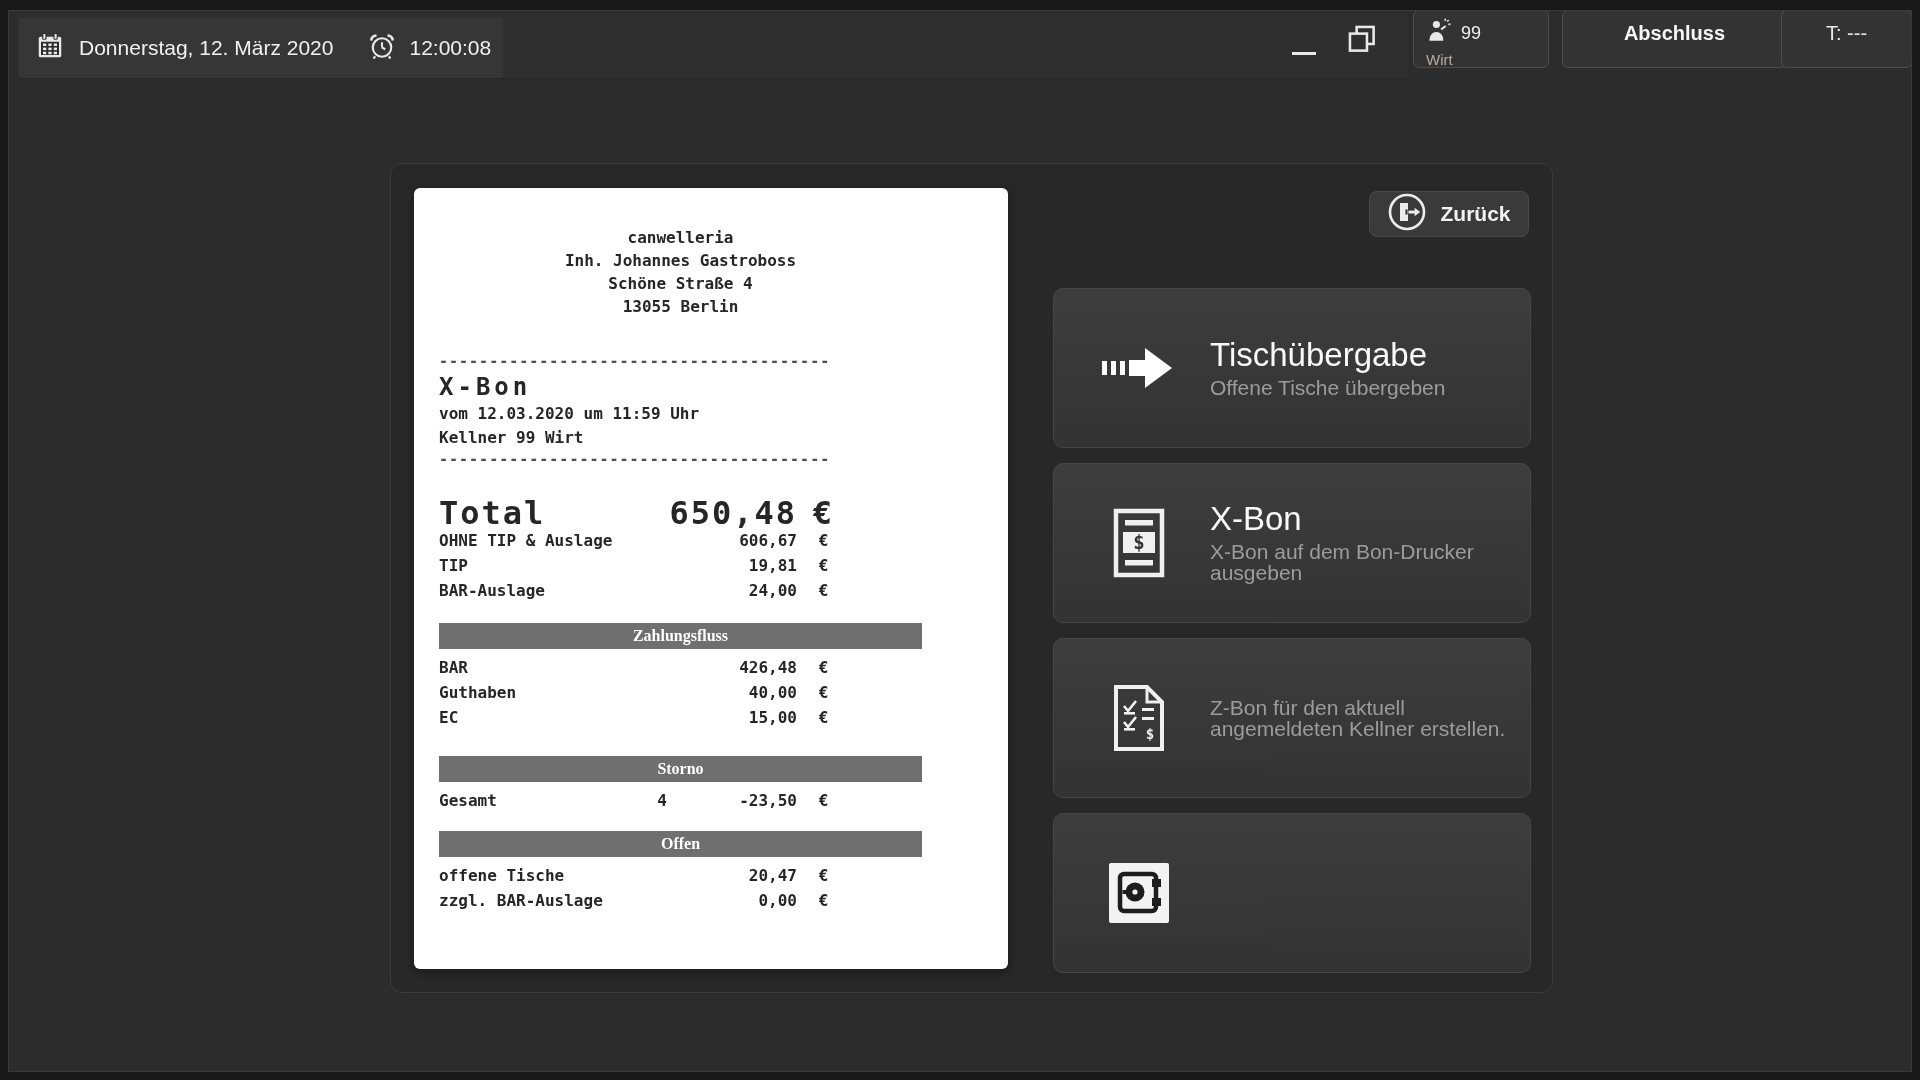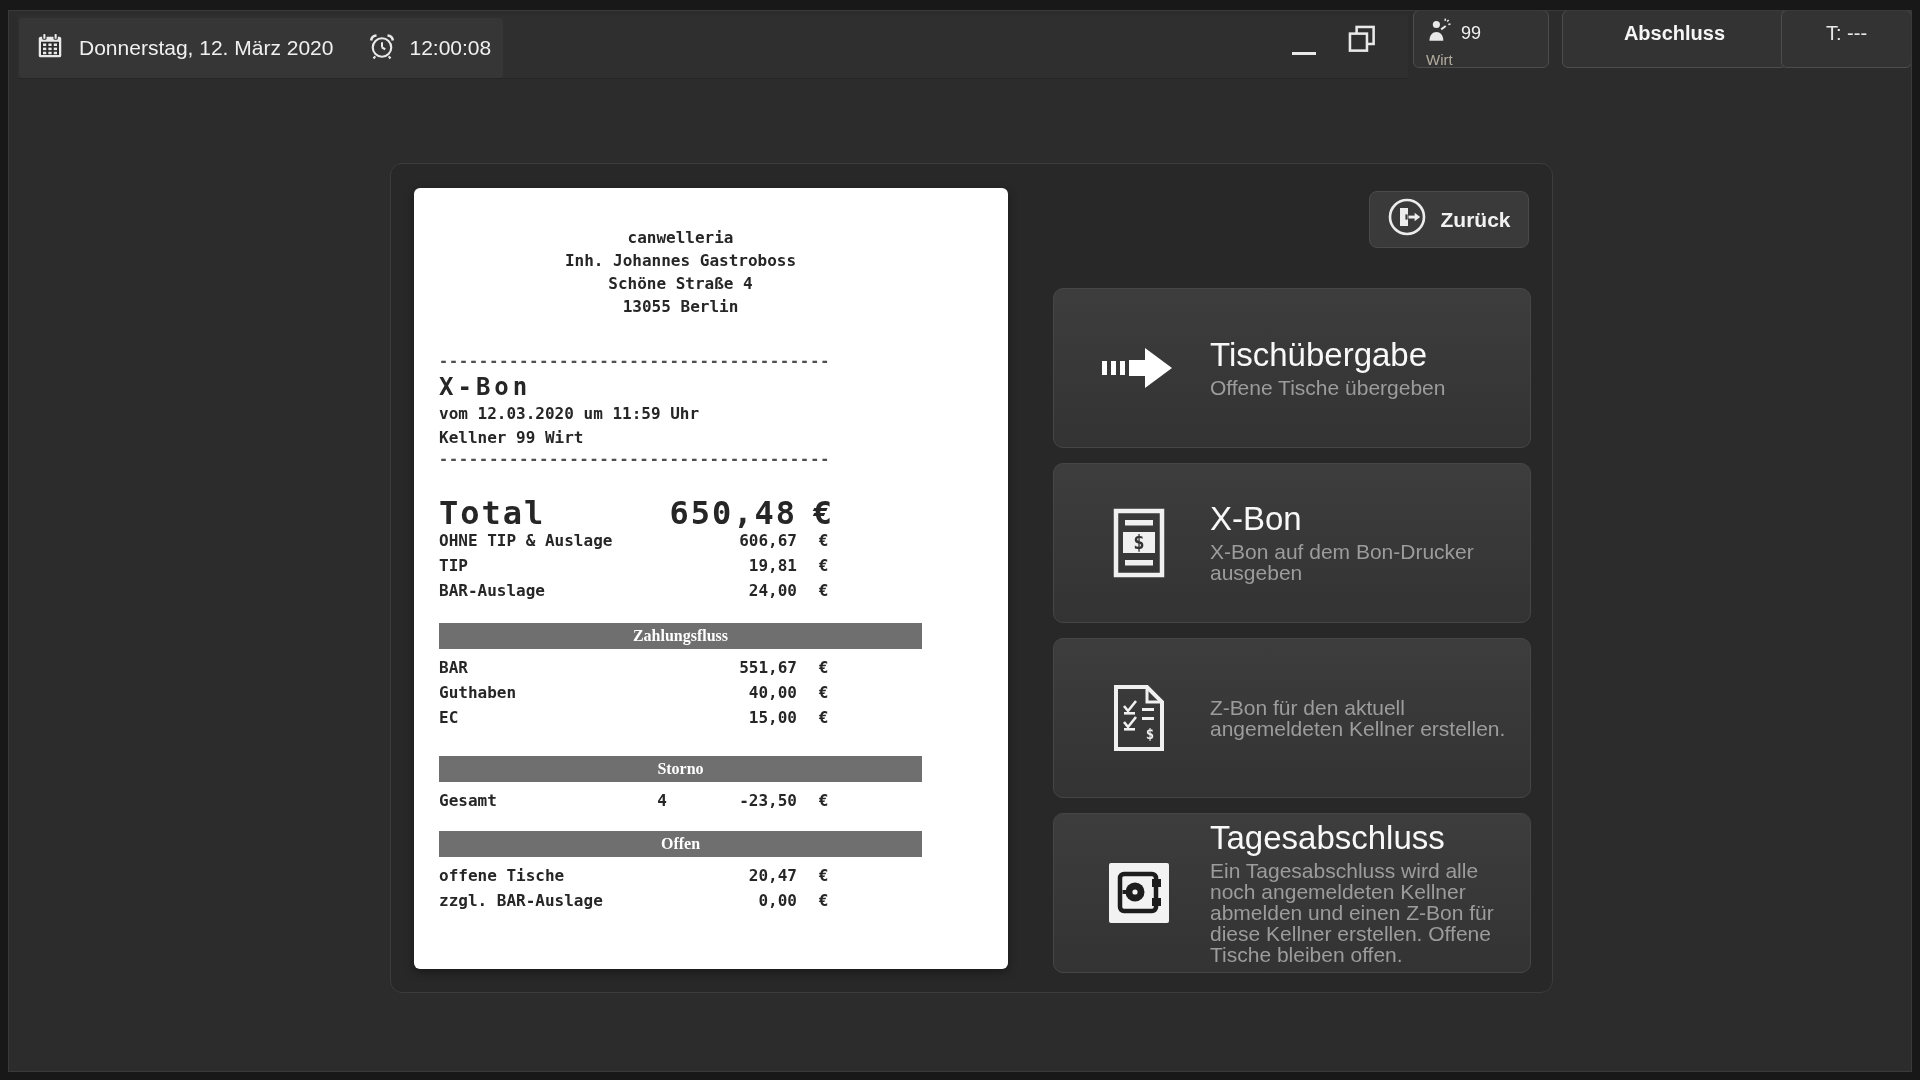--- a/index.html
+++ b/index.html
@@ -50,21 +50,21 @@
   .r-row .qty{width:60px;text-align:right;}
   .r-row .amount{width:130px;text-align:right;}
   .r-row .eur{width:53px;text-align:center;}
   .r-total{margin-top:30px;font-size:32px;letter-spacing:2px;line-height:30px;}
   .r-band{margin-top:20px;height:26px;line-height:26px;background:#6f6f6f;color:#ffffff;text-align:center;font-family:Liberation Serif, serif;}
   .band-storno{margin-top:26px;}
   .band-open{margin-top:18px;}
   .r-row.first{margin-top:6px;}
 
   
-  .back-btn{left:978px;top:27px;width:160px;height:57px;background:#3a3a3a;border:1px solid #4a4a4a;
+  .back-btn{left:978px;top:27px;width:160px;height:46px;background:#3a3a3a;border:1px solid #4a4a4a;
     border-radius:8px;box-sizing:border-box;display:flex;align-items:center;justify-content:center;
     gap:13px;color:#f2f2f2;font-size:21px;font-weight:600;cursor:pointer;}
 
   
   .action-btn{left:662px;width:478px;height:160px;background:linear-gradient(180deg,#3d3d3d,#333333);
     border:1px solid #464646;border-radius:10px;box-sizing:border-box;display:flex;align-items:center;
     padding-left:42px;cursor:pointer;}
   .action-btn .icon-box{width:86px;display:flex;justify-content:center;align-items:center;flex-shrink:0;}
   .action-btn .text{margin-left:28px;padding-right:24px;}
   .action-btn .title{font-size:33px;color:#f8f8f8;line-height:32px;margin-bottom:6px;}
@@ -181,21 +181,21 @@
     </div>
     <div class="r-row">
       <span class="label">BAR-Auslage</span>
       <span class="amount">24,00</span>
       <span class="eur">€</span>
     </div>
 
     <div class="r-band">Zahlungsfluss</div>
     <div class="r-row first">
       <span class="label">BAR</span>
-      <span class="amount">551,67</span>
+      <span class="amount">426,48</span>
       <span class="eur">€</span>
     </div>
     <div class="r-row">
       <span class="label">Guthaben</span>
       <span class="amount">40,00</span>
       <span class="eur">€</span>
     </div>
     <div class="r-row">
       <span class="label">EC</span>
       <span class="amount">15,00</span>
@@ -292,21 +292,17 @@
       <svg width="62" height="62" viewBox="0 0 62 62">
         <rect x="1" y="1" width="60" height="60" rx="2" fill="#f2f2f2"></rect>
         <rect x="12" y="12" width="36" height="37" rx="4" fill="none" stroke="#1d1d1d" stroke-width="4.5"></rect>
         <circle cx="27" cy="30" r="9.5" fill="#1d1d1d"></circle>
         <circle cx="27" cy="30" r="2.6" fill="#f2f2f2"></circle>
         <rect x="14.5" y="28" width="4" height="4" fill="#1d1d1d"></rect>
         <rect x="44" y="17" width="9" height="8" fill="#1d1d1d"></rect>
         <rect x="44" y="36" width="9" height="8" fill="#1d1d1d"></rect>
       </svg>
     </div>
-    <div class="text">
-      <div class="title">Tagesabschluss</div>
-      <div class="subtitle">Ein Tagesabschluss wird alle noch angemeldeten Kellner abmelden und einen Z-Bon für diese Kellner erstellen. Offene Tische bleiben offen.</div>
-    </div>
   </div>
 
 </div>
 
 <div class="frame-overlay"></div>
 
 </body></html>

